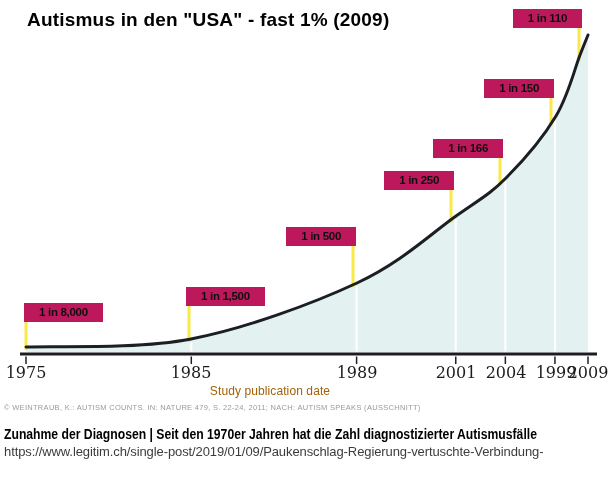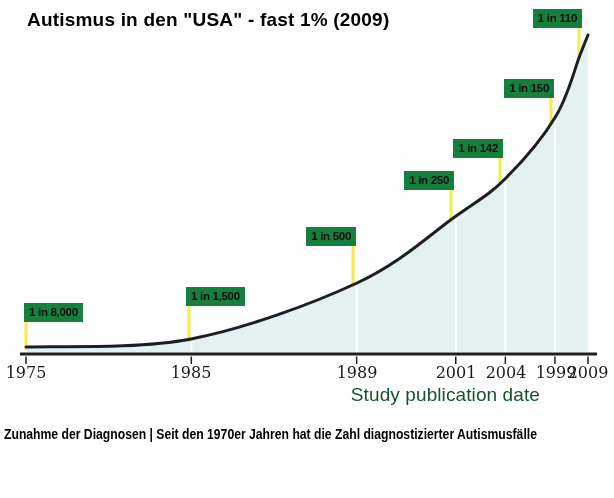--- a/index.html
+++ b/index.html
@@ -1,27 +1,27 @@
 <!DOCTYPE html>
 <html><head>
 <meta charset="utf-8">
 <style>
   html,body{margin:0;padding:0;background:#fff;}
   .figure{position:relative;width:614px;height:498px;background:#ffffff;
           font-family:"Liberation Sans",sans-serif;overflow:hidden;}
   .title{position:absolute;left:27px;top:9px;font-size:19px;font-weight:bold;
          color:#000;letter-spacing:.2px;white-space:nowrap;}
   svg.chart{position:absolute;left:0;top:0;}
-  .callout{position:absolute;background:#15803d;color:#0e0e0e;font-weight:bold;
-           font-size:11.5px;line-height:15px;padding:2px 5px;letter-spacing:-.3px;
+  .callout{position:absolute;background:#be185d;color:#0e0e0e;font-weight:bold;
+           font-size:11.5px;line-height:15px;padding:2px 15px;letter-spacing:-.3px;
            white-space:nowrap;}
   .xtick{position:absolute;top:363px;width:56px;text-align:center;
          font-family:"DejaVu Serif",serif;font-size:16px;color:#1c1c1c;}
-  .xlabel{position:absolute;left:0;top:384px;width:540px;text-align:right;
-          font-size:19px;color:#14532d;letter-spacing:.1px;}
+  .xlabel{position:absolute;left:0;top:384px;width:540px;text-align:center;
+          font-size:12px;color:#a16207;letter-spacing:.1px;}
   .source{position:absolute;left:4px;top:403px;font-size:7.5px;color:#9a9a9a;
           letter-spacing:.3px;white-space:nowrap;}
   .caption{position:absolute;left:4px;top:426px;font-size:14px;font-weight:bold;
            color:#000;white-space:nowrap;transform:scaleX(.87);transform-origin:left top;}
   .url{position:absolute;left:4px;top:444px;font-size:13px;color:#3c3c3c;
        line-height:16.5px;letter-spacing:-.1px;}
   .url span{display:block;}
 </style>
 </head>
 <body>
@@ -52,33 +52,35 @@
       <line x1="455.7647058823529" y1="356.5" x2="455.7647058823529" y2="364" stroke="#222" stroke-width="1.5"></line>
       <line x1="505.3529411764706" y1="356.5" x2="505.3529411764706" y2="364" stroke="#222" stroke-width="1.5"></line>
       <line x1="554.9411764705883" y1="356.5" x2="554.9411764705883" y2="364" stroke="#222" stroke-width="1.5"></line>
       <line x1="588" y1="356.5" x2="588" y2="364" stroke="#222" stroke-width="1.5"></line>
     </svg>
 
   <div class="callout" style="left:24px;top:303px">1 in 8,000</div>
   <div class="callout" style="left:186px;top:287px">1 in 1,500</div>
   <div class="callout" style="right:258px;top:227px">1 in 500</div>
   <div class="callout" style="right:160px;top:171px">1 in 250</div>
-  <div class="callout" style="right:111px;top:139px">1 in 142</div>
+  <div class="callout" style="right:111px;top:139px">1 in 166</div>
   <div class="callout" style="right:60px;top:79px">1 in 150</div>
   <div class="callout" style="right:32px;top:9px">1 in 110</div>
 
   <div class="xtick" style="left:-2px">1975</div>
   <div class="xtick" style="left:163px">1985</div>
   <div class="xtick" style="left:329px">1989</div>
   <div class="xtick" style="left:428px">2001</div>
   <div class="xtick" style="left:478px">2004</div>
   <div class="xtick" style="left:528px">1999</div>
   <div class="xtick" style="left:560px">2009</div>
 
   <div class="xlabel">Study publication date</div>
 
+  <div class="source">© WEINTRAUB, K.: AUTISM COUNTS. IN: NATURE 479, S. 22-24, 2011; NACH: AUTISM SPEAKS (AUSSCHNITT)</div>
 
   <div class="caption">Zunahme der Diagnosen | Seit den 1970er Jahren hat die Zahl diagnostizierter Autismusfälle</div>
 
   <div class="url">
+    <span>https://www.legitim.ch/single-post/2019/01/09/Paukenschlag-Regierung-vertuschte-Verbindung-</span>
   </div>
 
 </div>
 
 </body></html>

